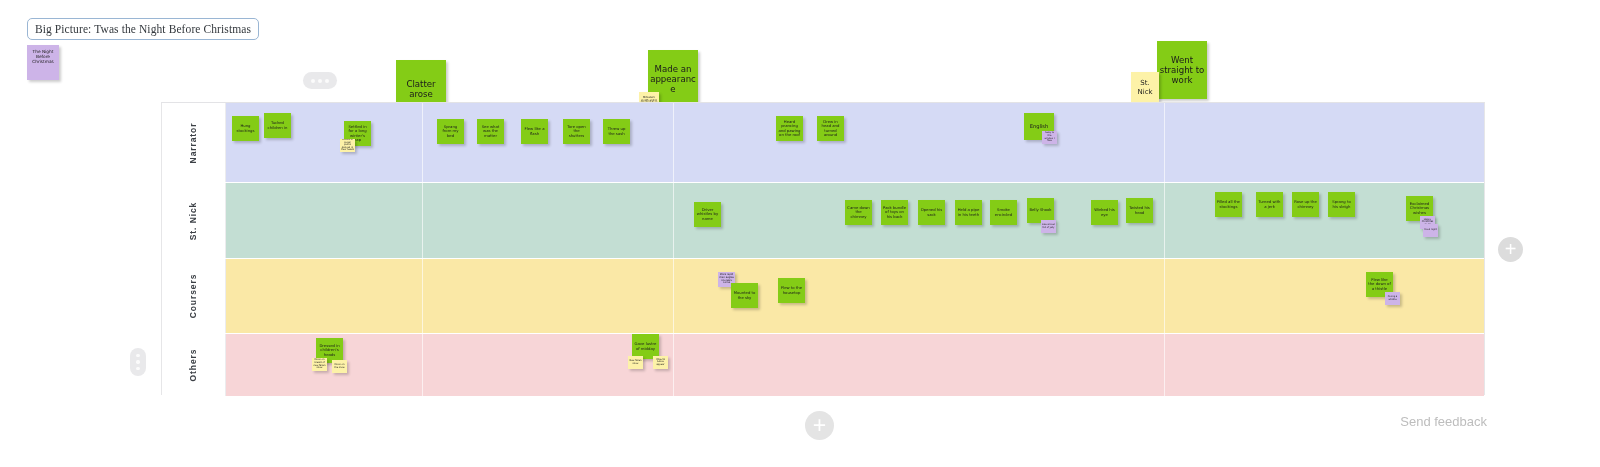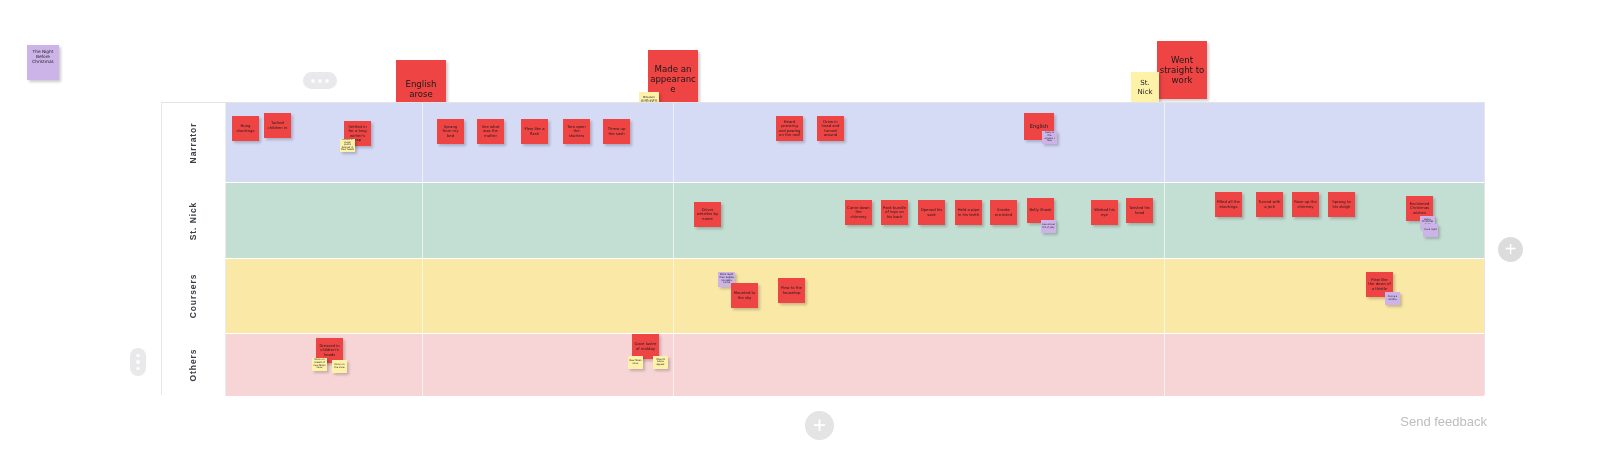--- a/index.html
+++ b/index.html
@@ -84,21 +84,21 @@
     align-items: center;
     justify-content: center;
     text-align: center;
     overflow: hidden;
     font-family: "DejaVu Sans", sans-serif;
     color: #1b1b1b;
     line-height: 1.18;
     padding: 2px;
     word-break: break-word;
   }
-  .note.orange { background: #ef4444; }
+  .note.orange { background: #84cc16; }
   .note.yellow { background: #fdf2a8; }
   .note.purple { background: #cdb4e8; }
   .note.md  { width: 27px; height: 25px; font-size: 3.8px; }
   .note.xl  { width: 50px; height: 58px; font-size: 8.6px; }
   .note.tiny{ width: 15px; height: 13px; font-size: 2.3px; padding: 1px; line-height: 1.1; }
   .note.tiny2{ width: 17px; height: 15px; font-size: 2.5px; padding: 1px; line-height: 1.1; }
   .note.microyellow { width: 20px; height: 18px; font-size: 2.6px; padding: 1px; line-height: 1.12; }
   .note.nicklabel { width: 28px; height: 31px; font-size: 7px; }
   .note.title-purple { width: 32px; height: 35px; font-size: 4.3px; align-items: flex-start; padding-top: 4px; }
   .note.english { width: 30px; height: 27px; font-size: 5.2px; }
@@ -141,33 +141,36 @@
     color: #bdbdbd;
     font-family: "Liberation Sans", sans-serif;
     white-space: nowrap;
   }
 </style>
 </head>
 <body>
 
 <div id="stage">
 
+  <div class="title-chip">
+    <span>Big Picture: Twas the Night Before Christmas</span>
+  </div>
 
   <div class="note purple title-purple" style="left:27px; top:45px;">
     <span>The Night Before Christmas</span>
   </div>
 
   <div class="dots-h" style="left:303px; top:72px;">
     <i></i>
     <i></i>
     <i></i>
   </div>
 
   <div class="note orange xl" style="left:396px; top:60px;">
-    <span>English arose</span>
+    <span>Clatter arose</span>
   </div>
 
   <div class="note orange xl" style="left:648px; top:50px;">
     <span>Made an appearance</span>
   </div>
   <div class="note yellow microyellow" style="left:639px; top:92px;">
     <span>Miniature sleigh and 8 tiny reindeer</span>
   </div>
 
   <div class="note orange xl" style="left:1157px; top:41px;">

